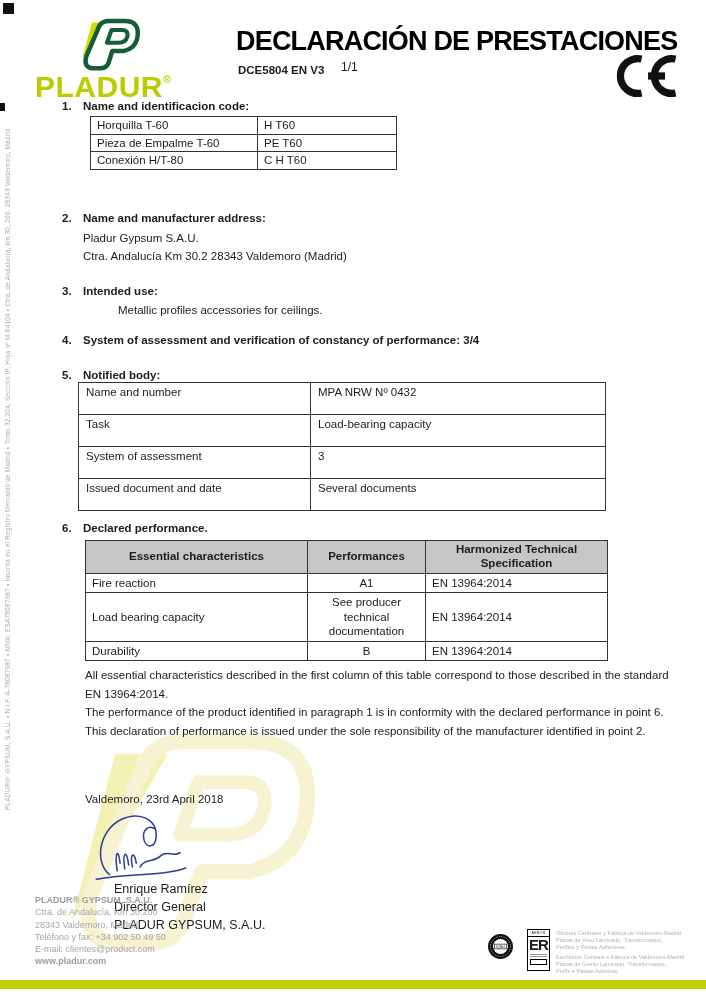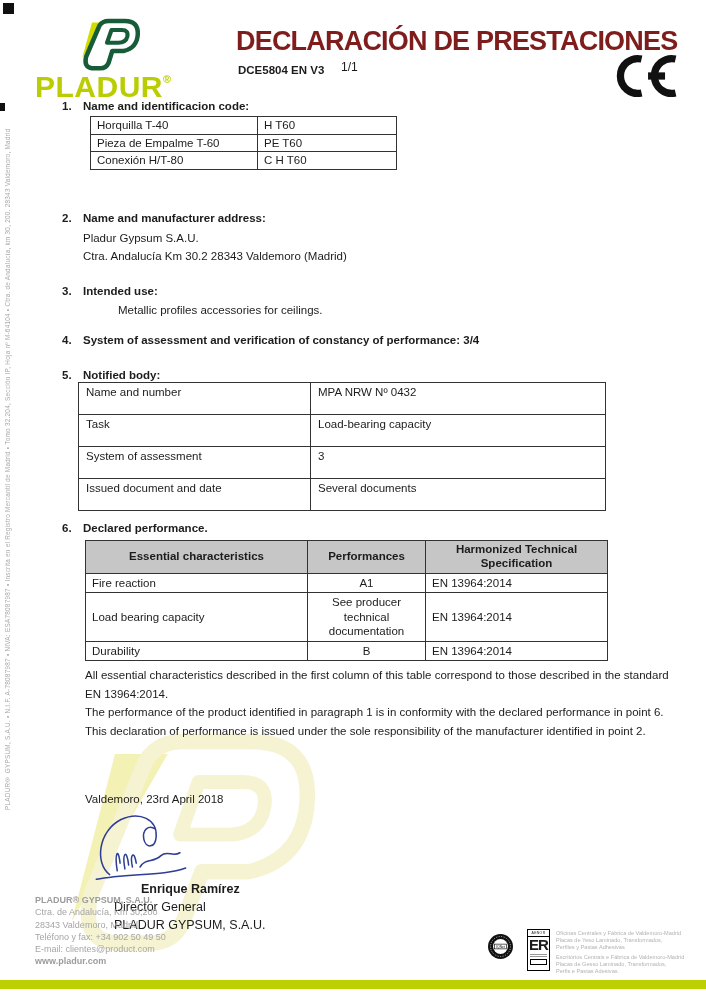--- a/index.html
+++ b/index.html
@@ -15,21 +15,21 @@
   #side-text{position:absolute;left:4px;top:100px;height:710px;
     writing-mode:vertical-rl;transform:rotate(180deg);
     font-size:6.4px;letter-spacing:.25px;color:#a9a9a9;white-space:nowrap;}
 
   
   #logo-icon{position:absolute;left:66px;top:18px;width:82px;height:60px;}
   #logo-text{position:absolute;left:35px;top:70px;font-size:30px;font-weight:800;
     color:#b9cd00;letter-spacing:.5px;transform:scaleY(.96);white-space:nowrap;}
   #logo-reg{font-size:11px;vertical-align:14px;font-weight:700;}
   #doc-title{position:absolute;left:236px;top:26px;font-size:27px;font-weight:700;
-    letter-spacing:-.8px;color:#7f1d1d;white-space:nowrap;}
+    letter-spacing:-.8px;color:#000000;white-space:nowrap;}
   #doc-code{position:absolute;left:238px;top:64px;font-size:11.5px;font-weight:700;}
   #page-num{position:absolute;left:341px;top:60px;font-size:12px;}
   #ce-mark{position:absolute;left:610px;top:50px;width:68px;height:52px;}
 
   
   .section{position:absolute;left:62px;display:flex;font-size:11.5px;font-weight:700;}
   .section .num{width:21px;flex:0 0 21px;}
   .plain{position:absolute;font-size:11.5px;font-weight:400;}
 
   
@@ -47,21 +47,21 @@
   #table3 tr.tall td{height:46px;line-height:1.28;}
 
   
   #paragraphs{position:absolute;left:85px;top:666px;width:588px;font-size:11.5px;line-height:18.5px;}
   #paragraphs p{margin:0;}
   #date-line{position:absolute;left:85px;top:793px;font-size:11.5px;}
 
   
   #signature-svg{position:absolute;left:86px;top:810px;width:110px;height:76px;}
   #sig-block{position:absolute;left:114px;top:880px;font-size:12.5px;line-height:18px;}
-  #sig-name{font-weight:700;margin-left:27px;}
+  #sig-name{font-weight:400;}
 
   
   #footer-left{position:absolute;left:35px;top:894px;font-size:9px;line-height:12.3px;color:#a6a6a6;}
   #footer-left .fl-bold{font-weight:700;color:#9c9c9c;}
   #iqnet-logo{position:absolute;left:487px;top:933px;width:27px;height:27px;}
   #aenor-logo{position:absolute;left:527px;top:929px;width:23px;height:42px;border:1.3px solid #000;
     background:#fff;text-align:center;box-sizing:border-box;}
   #aenor-top{font-size:3.5px;border-bottom:.8px solid #000;padding:1px 0;letter-spacing:.3px;}
   #aenor-main{font-size:15px;font-weight:900;line-height:15px;letter-spacing:-1px;}
   .aenor-line{height:1px;background:#999;margin:1.5px 2px 0;}
@@ -113,21 +113,21 @@
       <span class="num">1.</span>
       <span>Name and identificacion code:</span>
     </div>
     <table id="table1">
       <colgroup>
           <col style="width:167px">
           <col style="width:139px">
         </colgroup>
       <tbody>
           <tr>
-            <td>Horquilla T-40</td>
+            <td>Horquilla T-60</td>
             <td>H T60</td>
           </tr>
       <tr>
             <td>Pieza de Empalme T-60</td>
             <td>PE T60</td>
           </tr>
       <tr>
             <td>Conexión H/T-80</td>
             <td>C H T60</td>
           </tr>

